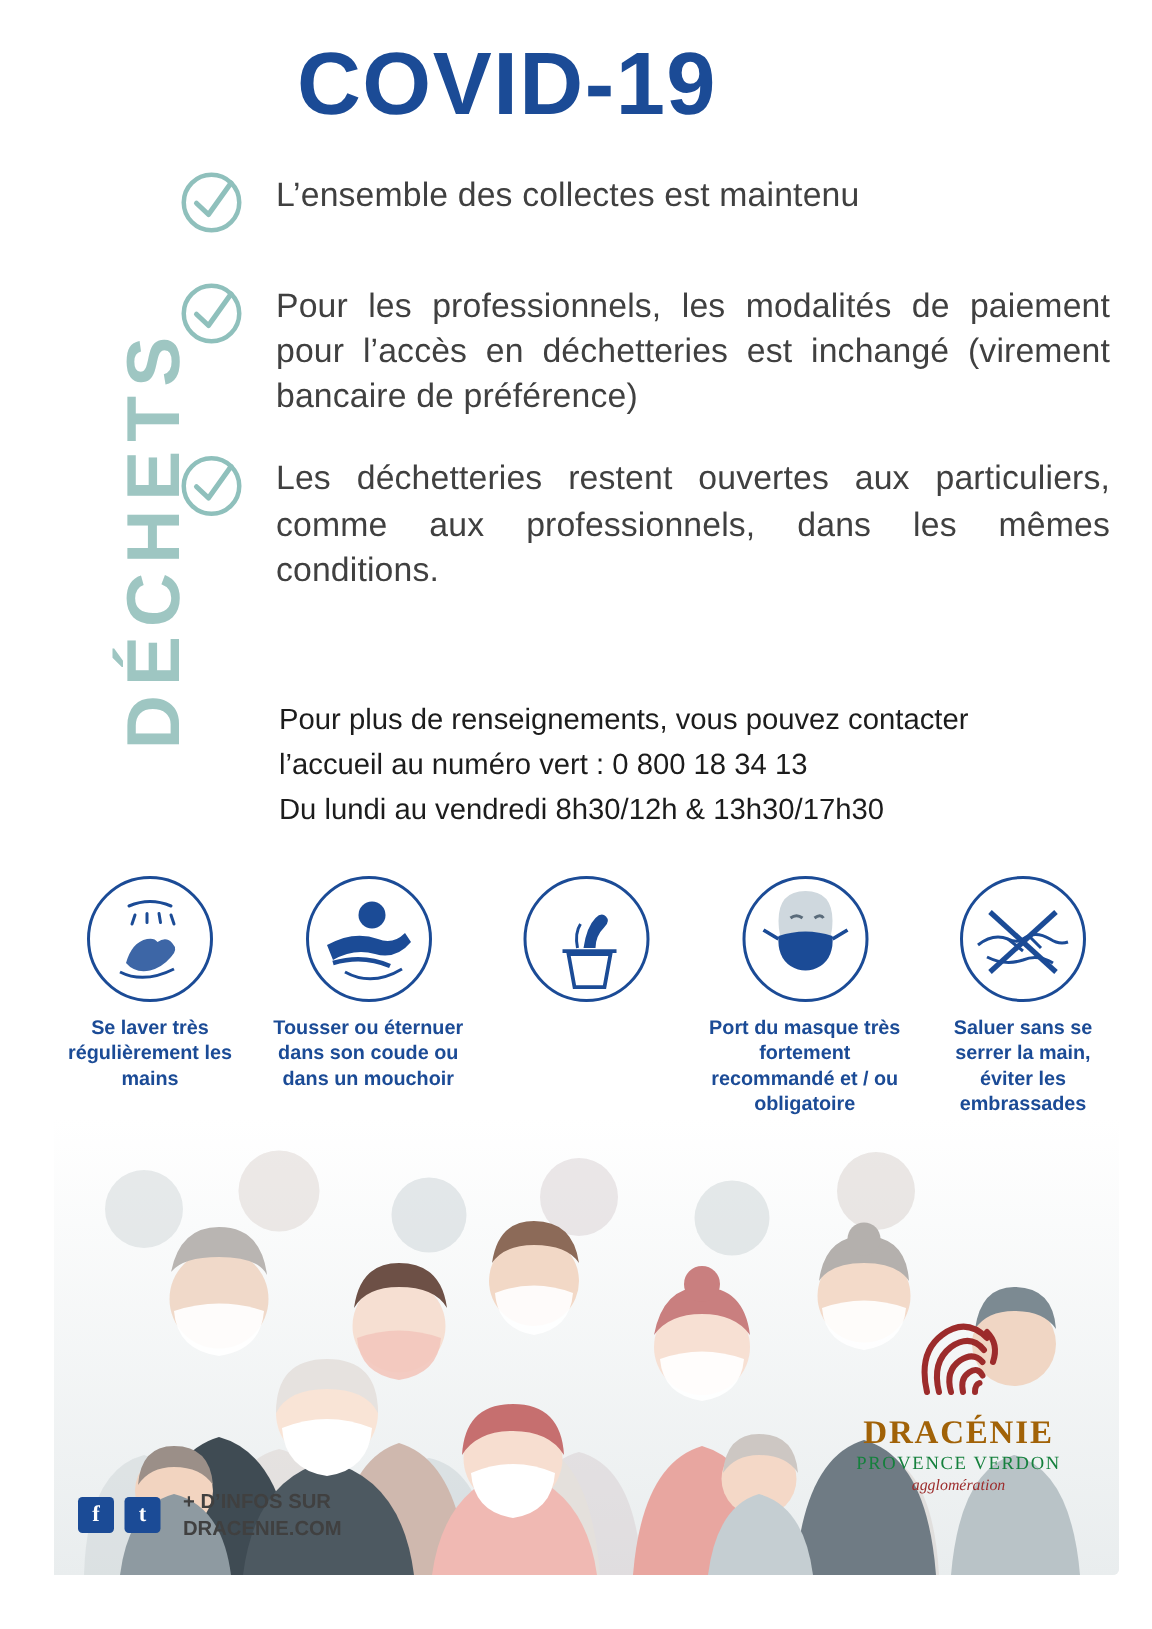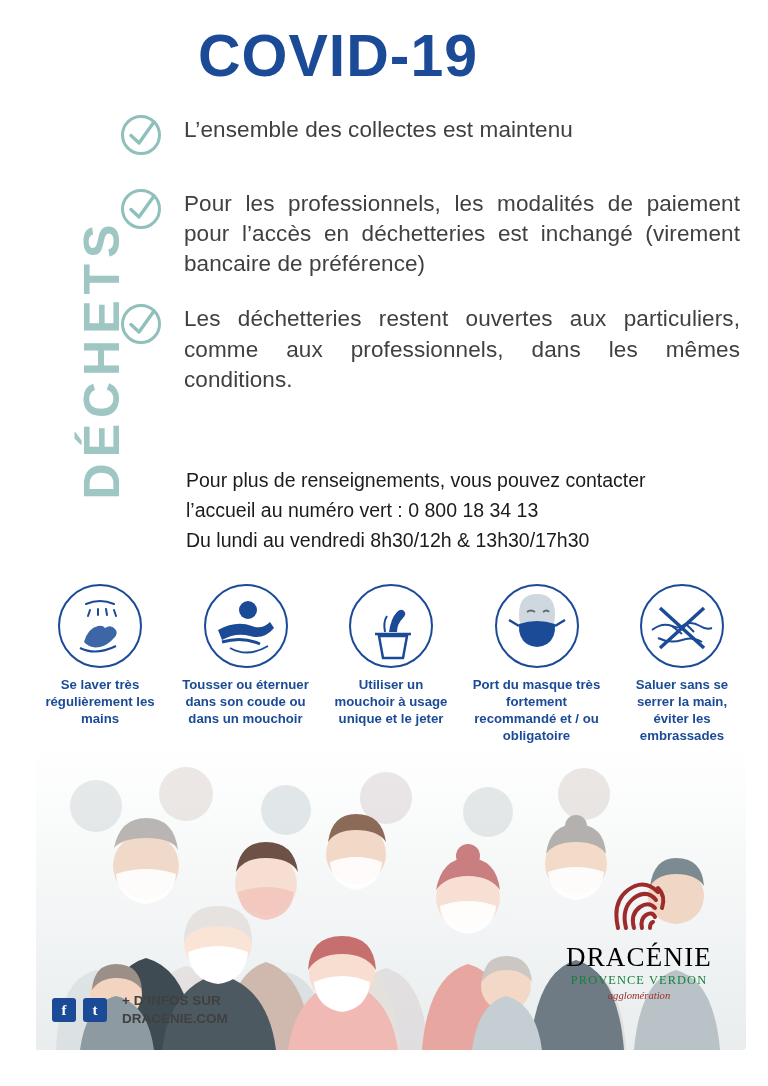--- a/index.html
+++ b/index.html
@@ -168,24 +168,24 @@
   
   .logo {
     position: absolute;
     right: 44px;
     top: 876px;
     width: 170px;
     text-align: center;
   }
   .logo-mark { margin: 0 auto 6px auto; width: 62px; height: 60px; }
   .logo-name {
-    font-size: 27px;
-    font-weight: normal;
+    font-size: 22px;
+    font-weight: bold;
     letter-spacing: 1.2px;
-    color: #000000;
+    color: #a16207;
     font-family: "Liberation Serif", serif;
   }
   .logo-sub {
     font-size: 12.4px;
     letter-spacing: 1.1px;
     color: #15803d;
     font-family: "Liberation Serif", serif;
   }
   .logo-sub2 {
     font-size: 10.6px;
@@ -274,21 +274,20 @@
 
     <div class="gesture">
       <div class="gesture-circle">
         <svg viewBox="0 0 80 80" width="80" height="80" aria-hidden="true">
           <path d="M28 50 h28 l-4 22 h-20 z" fill="none" stroke="#1b4b96" stroke-width="2.5"></path>
           <path d="M24 48 h36" stroke="#1b4b96" stroke-width="2.5"></path>
           <path d="M38 46 q2 -14 8 -20 q4 -4 7 -1 q3 3 -1 7 q-6 6 -6 14 z" fill="#1b4b96"></path>
           <path d="M34 46 q-2 -10 2 -16" stroke="#1b4b96" stroke-width="2" fill="none"></path>
         </svg>
       </div>
-      <div class="gesture-label">Utiliser un mouchoir à usage unique et le jeter</div>
     </div>
 
     <div class="gesture">
       <div class="gesture-circle">
         <svg viewBox="0 0 80 80" width="80" height="80" aria-hidden="true">
           <path d="M40 8 q18 0 18 20 q0 10 -4 18 q-6 12 -14 12 q-8 0 -14 -12 q-4 -8 -4 -18 q0 -20 18 -20 z" fill="#cfd8de"></path>
           <path d="M22 38 q18 -6 36 0 q1 14 -8 20 q-10 6 -20 0 q-9 -6 -8 -20 z" fill="#1b4b96"></path>
           <path d="M22 40 L12 34 M58 40 L68 34" stroke="#1b4b96" stroke-width="2.5" fill="none"></path>
           <path d="M30 26 q4 -3 8 0 M46 26 q4 -3 6 0" stroke="#5a6b7a" stroke-width="2" fill="none"></path>
         </svg>

